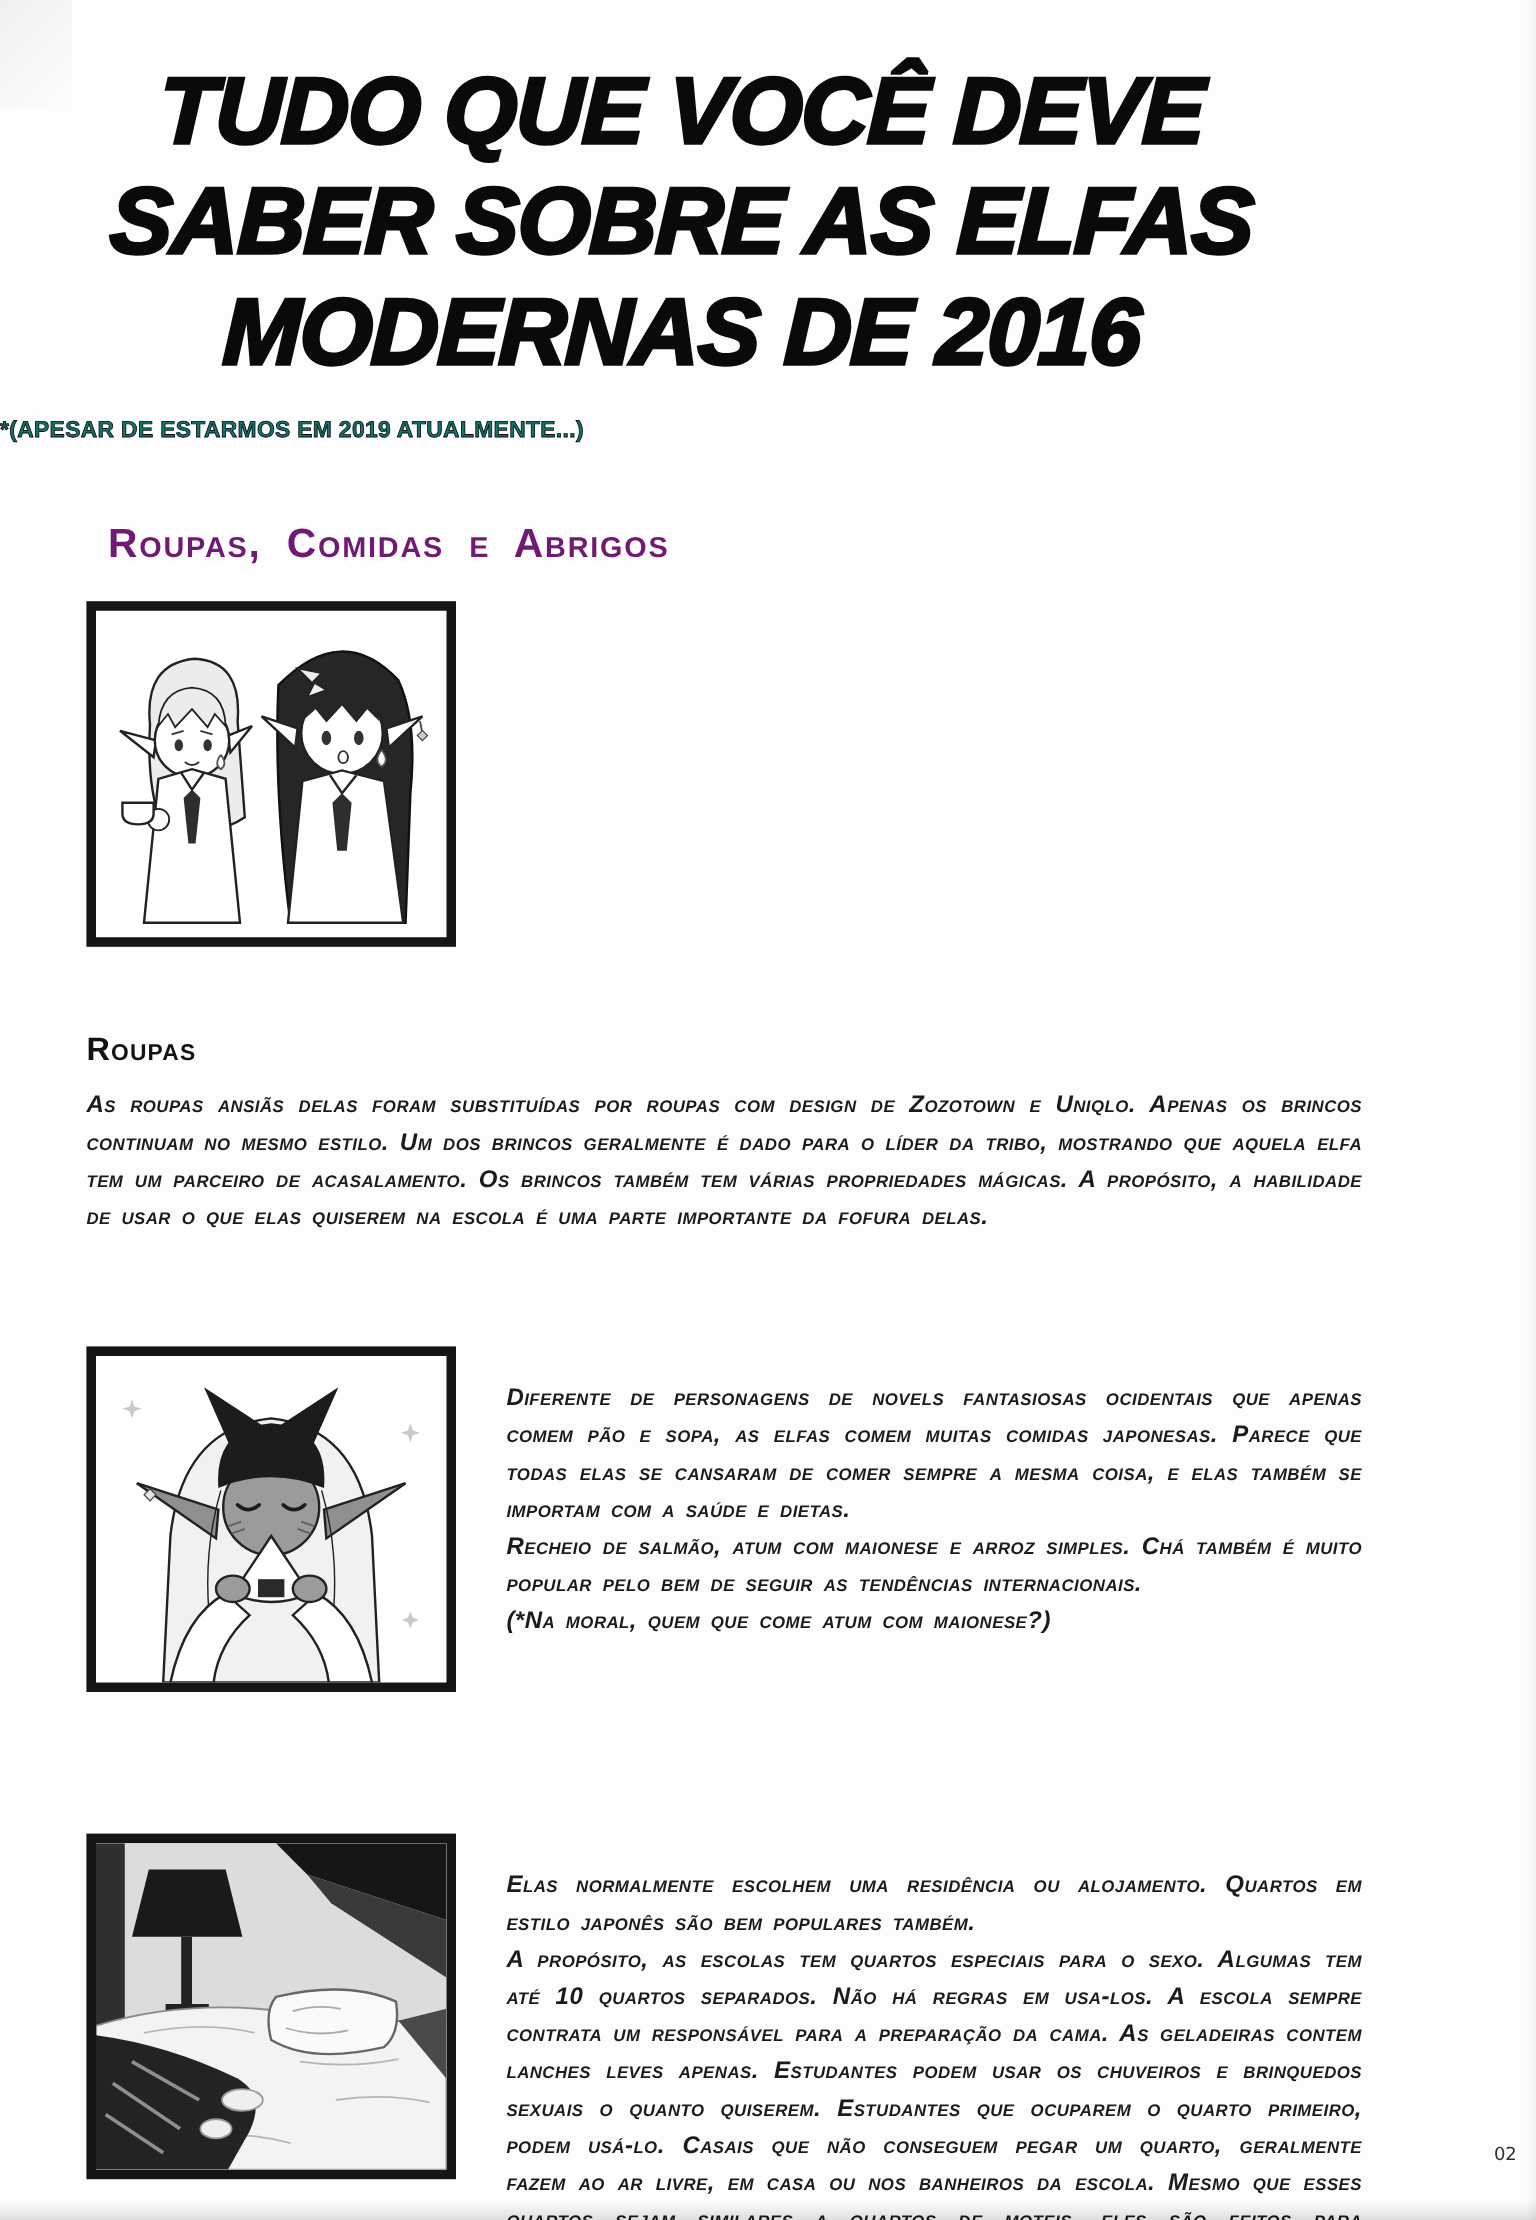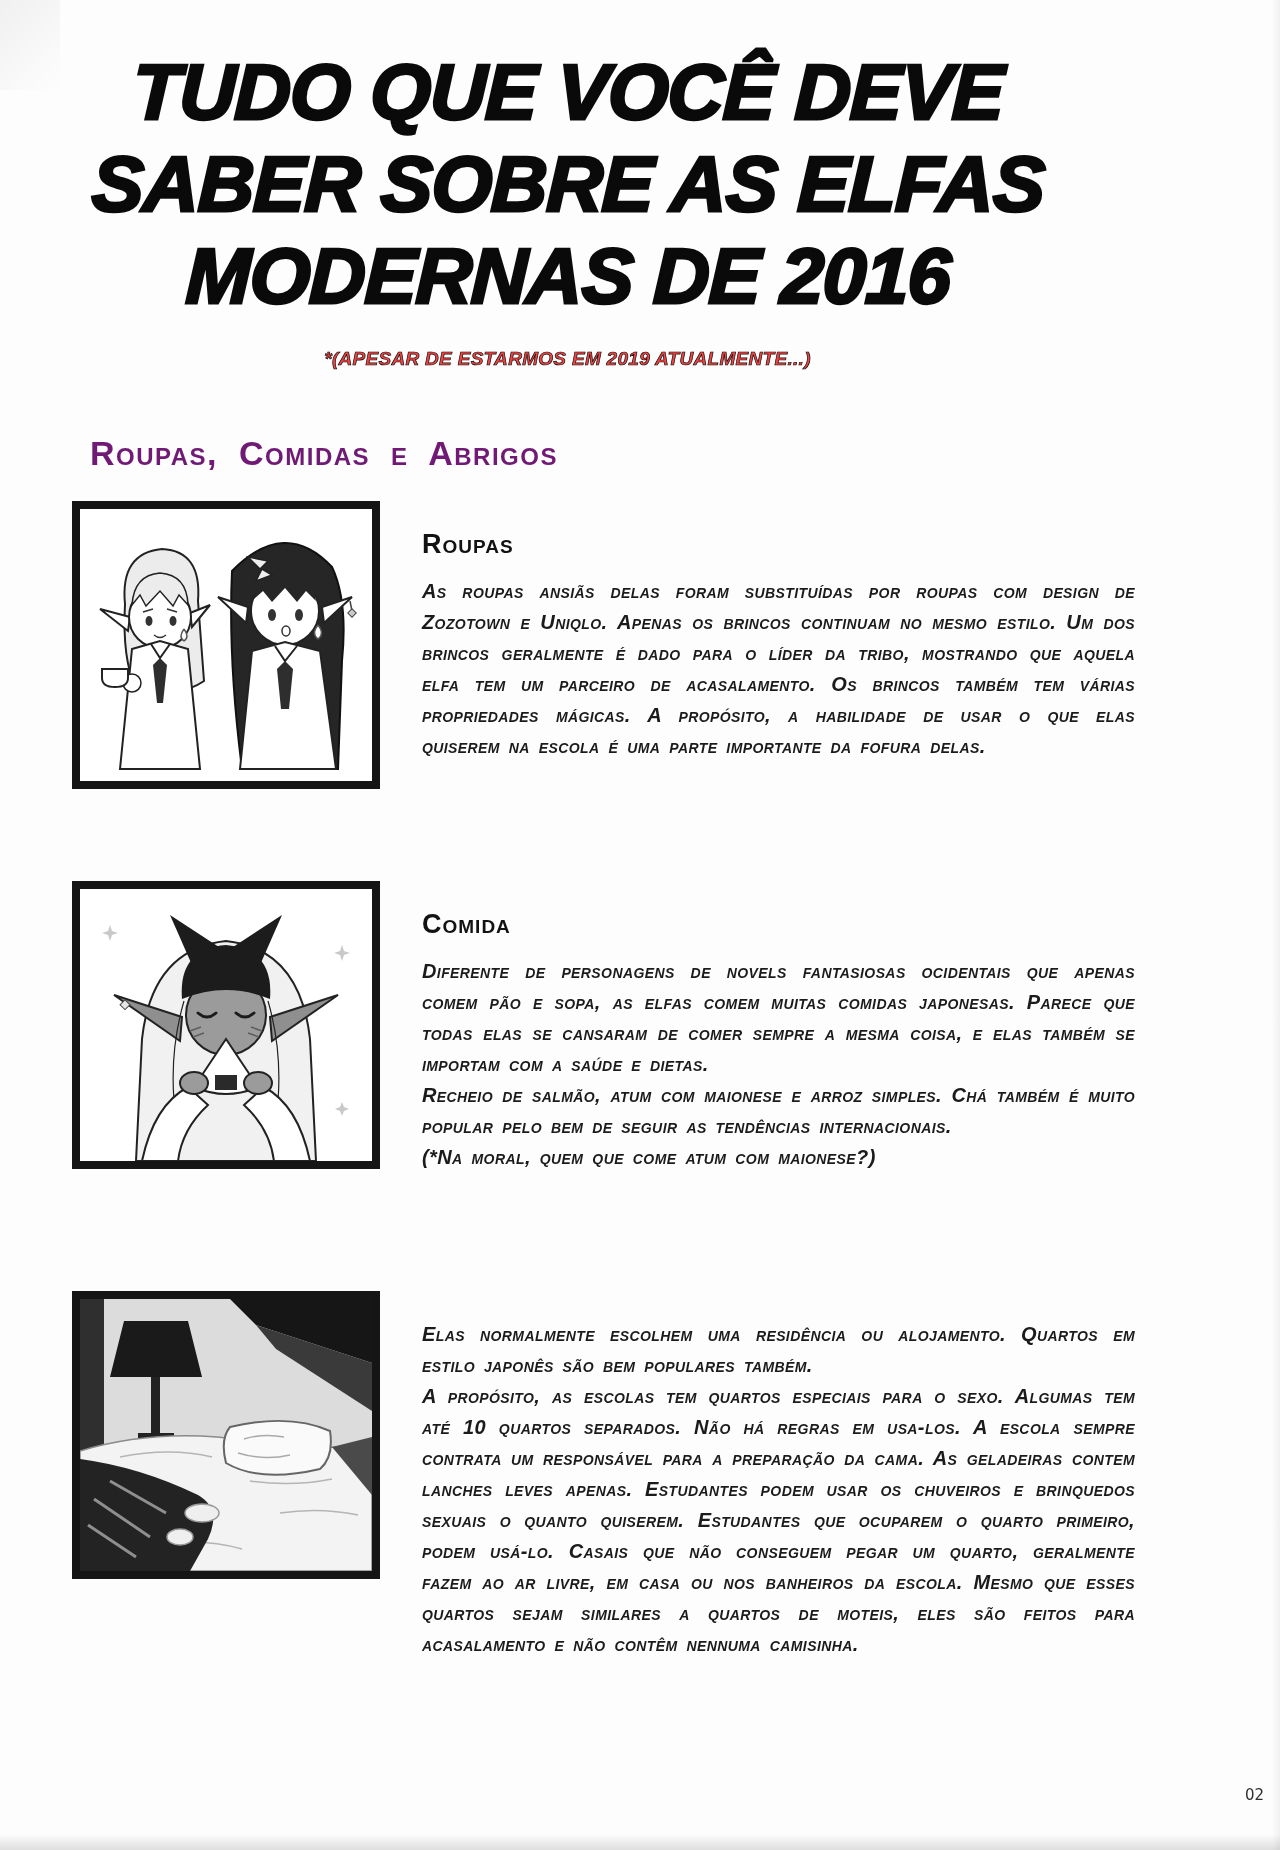--- a/index.html
+++ b/index.html
@@ -25,42 +25,41 @@
     font-style:italic;
     letter-spacing:-1px;
     color:#0a0a0a;
     -webkit-text-stroke:3px #0a0a0a;
     transform:skewX(-2deg);
     white-space:nowrap;
   }
   .subtitle{
     margin-top:26px;
     padding-right:145px;
-    text-align:center;
+    text-align:left;
     font-size:19px;
     font-weight:bold;
-    font-style:italic;
     letter-spacing:.3px;
     -webkit-text-stroke:.7px #0a0a0a;
-    color:#ef4444;
+    color:#0f766e;
   }
   
   .section-heading{
     margin:64px 16px 0 90px;
     font-size:34px;
     font-weight:bold;
     font-variant:small-caps;
     letter-spacing:1.5px;
     word-spacing:10px;
     color:#701a75;
   }
   
   .rows{padding:28px 145px 0 72px;}
   .row{display:flex;gap:42px;}
-  .row-1{margin-bottom:92px;}
+  .row-1{margin-bottom:92px;flex-direction:column;}
   .row-2{margin-bottom:118px;}
   .figure{
     flex:0 0 auto;
     width:292px;height:272px;
     border:8px solid #151515;
     background:#ffffff;
   }
   .figure svg{display:block;width:292px;height:272px;}
   .text-col{flex:1 1 auto;padding-top:28px;min-width:0;}
   .sec-label{
@@ -190,21 +189,20 @@
           <path d="M188,112 Q202,160 198,212" fill="none" stroke="#222" stroke-width="1.2"></path>
           <path d="M62,272 Q74,216 108,198 L128,216 Q102,240 98,272 Z" fill="#ffffff" stroke="#222" stroke-width="2"></path>
           <path d="M230,272 Q218,216 184,198 L164,216 Q190,240 194,272 Z" fill="#ffffff" stroke="#222" stroke-width="2"></path>
           <path d="M146,150 L178,198 Q146,212 114,198 Z" fill="#ffffff" stroke="#222" stroke-width="2"></path>
           <rect x="135" y="186" width="22" height="15" fill="#2a2a2a"></rect>
           <ellipse cx="114" cy="194" rx="14" ry="11" fill="#9b9b9b" stroke="#222" stroke-width="2"></ellipse>
           <ellipse cx="178" cy="194" rx="14" ry="11" fill="#9b9b9b" stroke="#222" stroke-width="2"></ellipse>
         </svg>
       </div>
       <div class="text-col">
-        <div class="sec-label">Comida</div>
         <div class="sec-body">Diferente de personagens de novels fantasiosas ocidentais que apenas comem pão e sopa, as elfas comem muitas comidas japonesas. Parece que todas elas se cansaram de comer sempre a mesma coisa, e elas também se importam com a saúde e dietas.
 Recheio de salmão, atum com maionese e arroz simples. Chá também é muito popular pelo bem de seguir as tendências internacionais.
 (*Na moral, quem que come atum com maionese?)</div>
       </div>
     </div>
 
     <div class="row row-3">
       <div class="figure">
         <svg viewBox="0 0 292 272">
           <rect x="0" y="0" width="292" height="272" fill="#dcdcdc"></rect>

